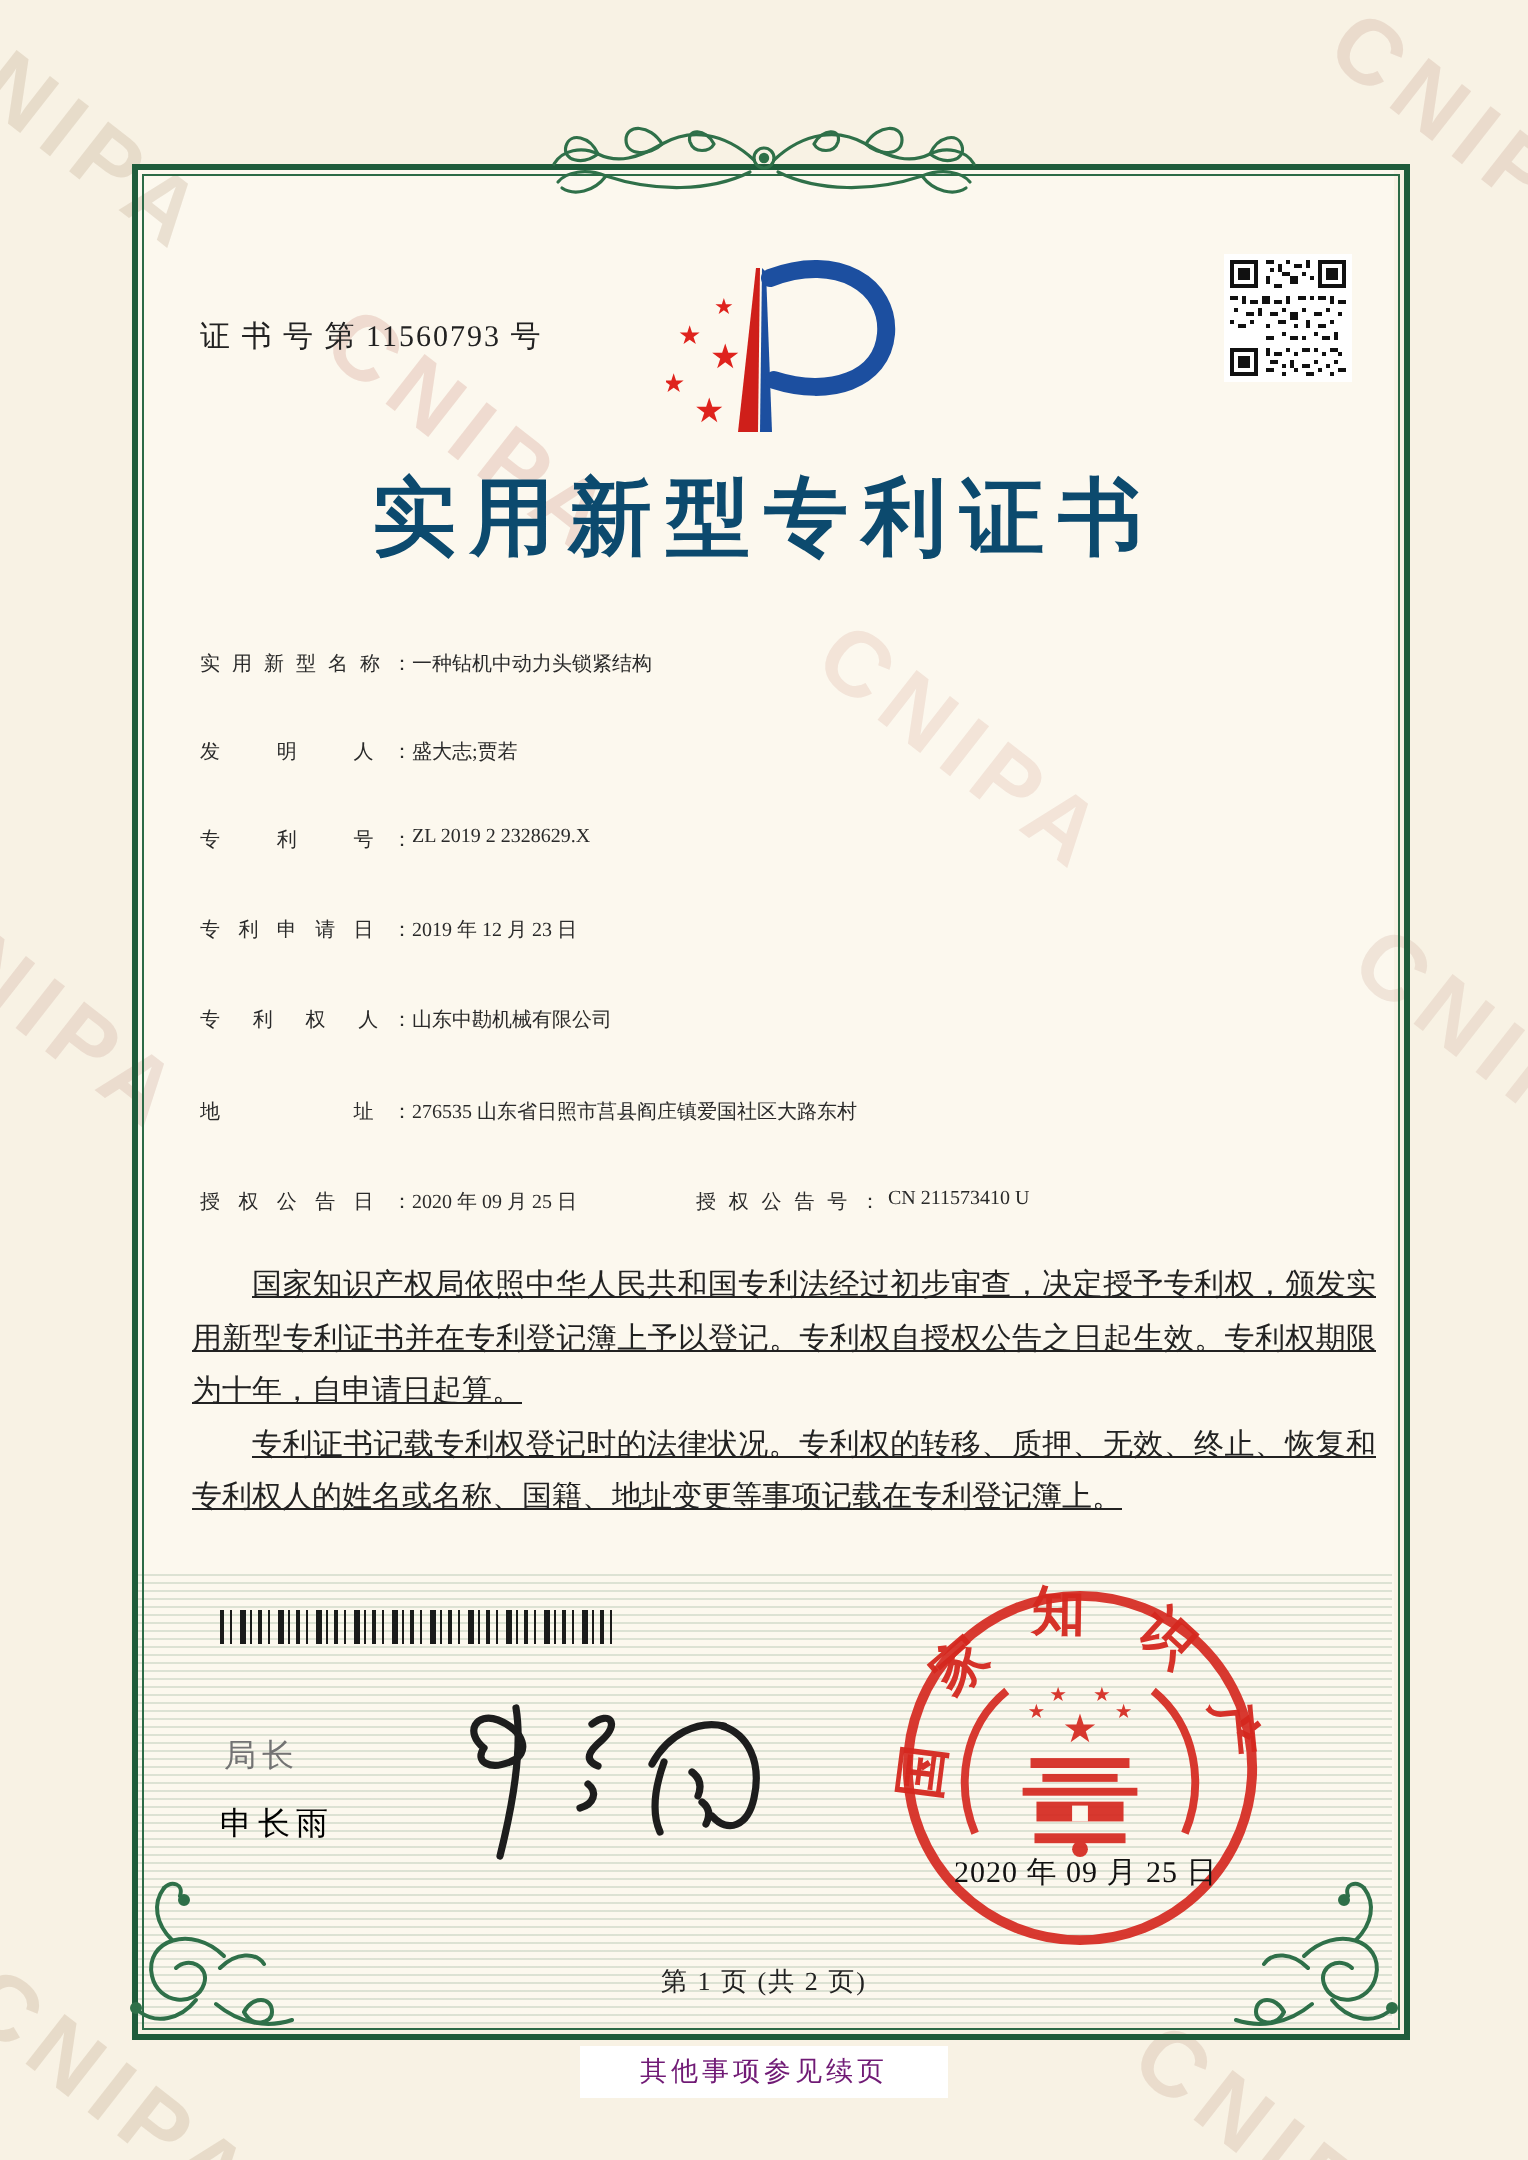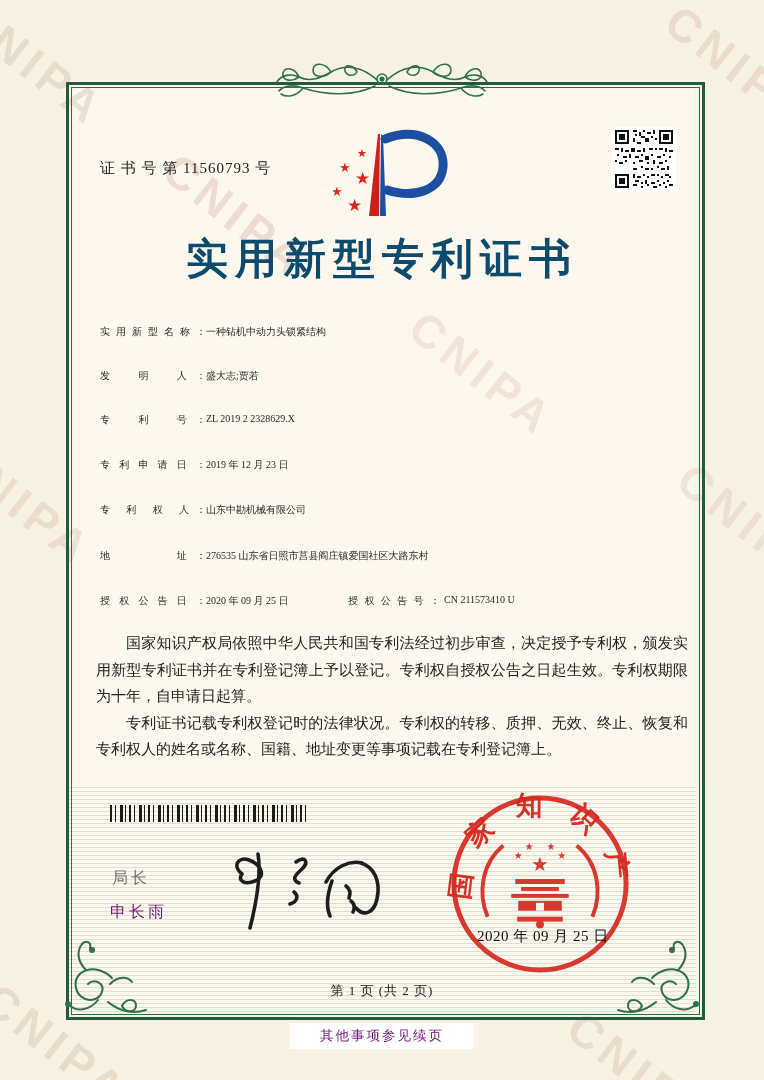--- a/index.html
+++ b/index.html
@@ -72,31 +72,31 @@
   .label2{
     position:absolute;left:248px;top:0;display:inline-block;width:92px;
     text-align:justify;text-align-last:justify;
   }
   .value2{position:absolute;left:344px;top:0;white-space:nowrap;}
   .paras{
     position:absolute;left:96px;top:630px;width:592px;
     font-size:15px;line-height:26.5px;color:#222;
     text-align:justify;
   }
-  .paras p{margin:0;text-indent:2em;}
+  .paras p{margin:0;text-indent:2em;text-decoration:underline;}
   .barcode{
     position:absolute;left:110px;top:805px;width:196px;height:17px;
     background:repeating-linear-gradient(90deg,
       #1b1b1b 0 2px, transparent 2px 5px,
       #1b1b1b 5px 6px, transparent 6px 10px,
       #1b1b1b 10px 13px, transparent 13px 15px,
       #1b1b1b 15px 16px, transparent 16px 19px);
   }
   .officer-title{position:absolute;left:112px;top:868px;font-size:16px;letter-spacing:3px;color:#737373;}
-  .officer-name{position:absolute;left:110px;top:902px;font-size:16px;letter-spacing:3px;color:#701a75;}
+  .officer-name{position:absolute;left:110px;top:902px;font-size:16px;letter-spacing:3px;color:#000000;}
   .signature{position:absolute;left:230px;top:850px;}
   .seal{position:absolute;left:446px;top:790px;width:188px;height:188px;}
   .seal-date{
     position:absolute;left:477px;top:927px;
     font-size:15px;color:#111;letter-spacing:0.5px;white-space:nowrap;
   }
   .page-info{
     position:absolute;left:382px;top:982px;transform:translateX(-50%);
     font-size:13px;color:#222;letter-spacing:1px;white-space:nowrap;
   }

